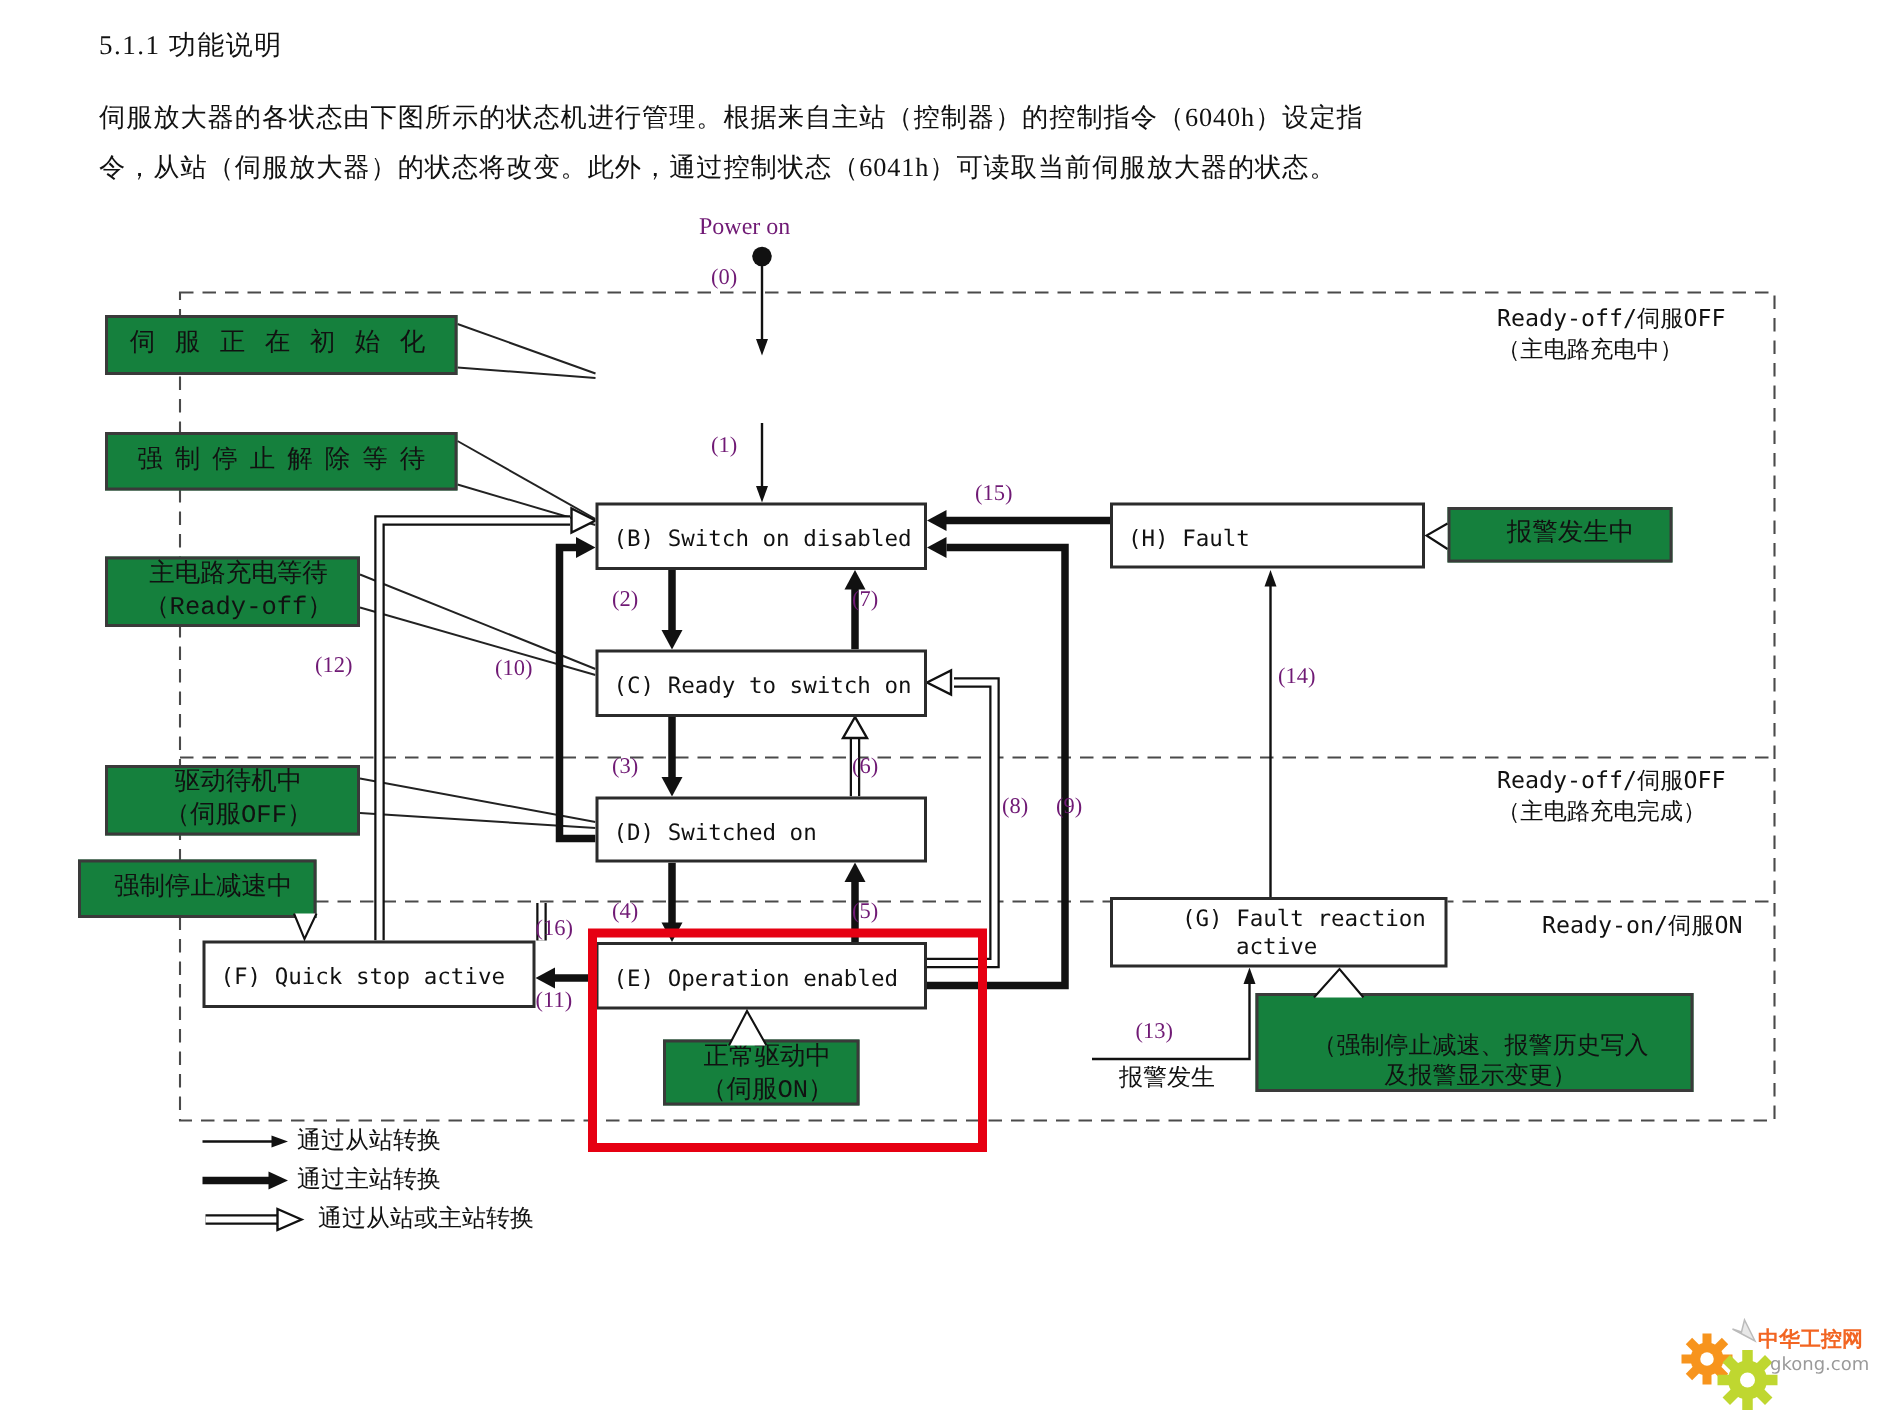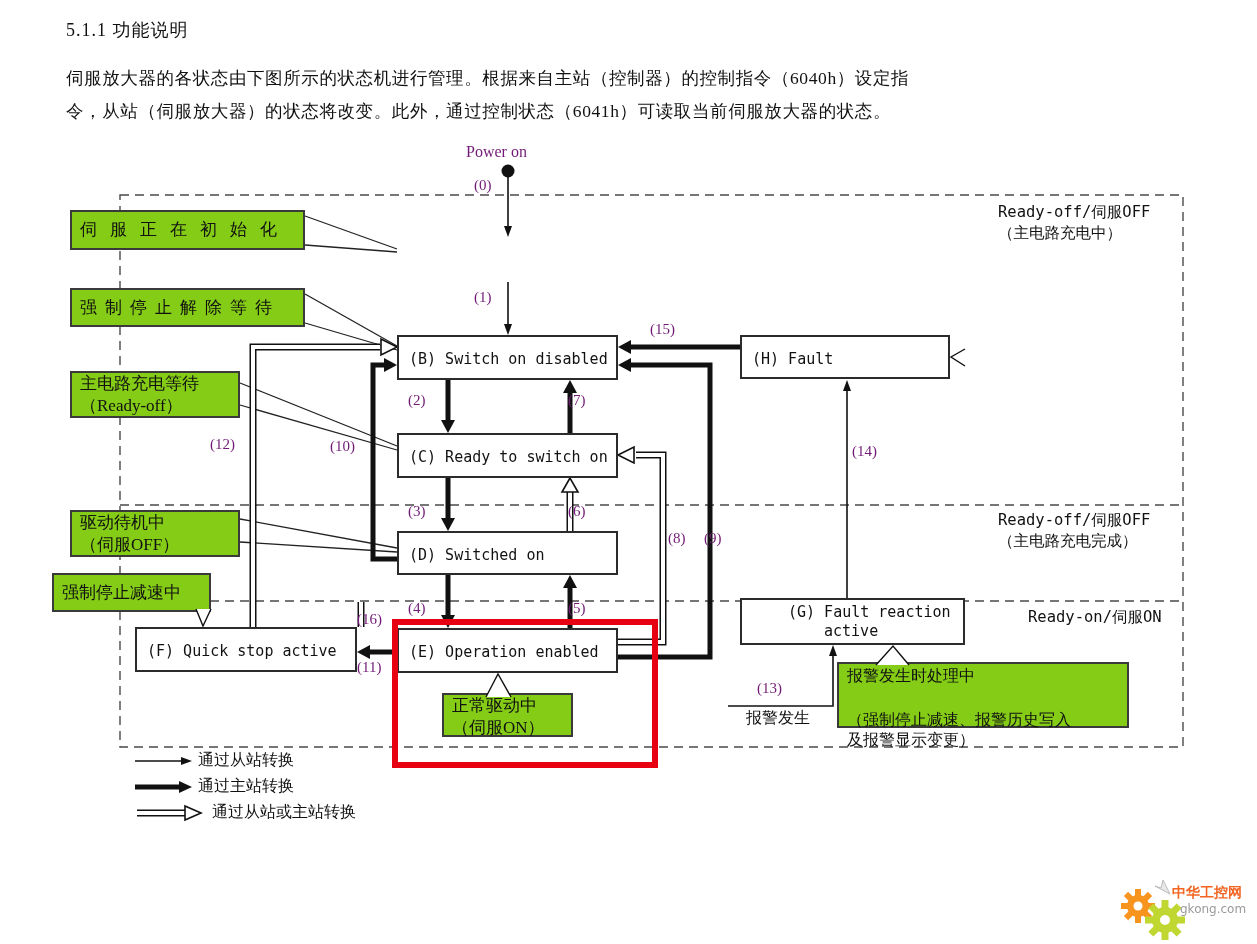--- a/index.html
+++ b/index.html
@@ -7,22 +7,22 @@
         font-family:"Liberation Serif","DejaVu Serif",serif;color:#111;}
   .abs{position:absolute;}
   .layer{position:absolute;left:0;top:0;}
   #heading{left:66px;top:18px;font-size:18px;letter-spacing:1px;}
   .bodyline{left:66px;font-size:17.5px;letter-spacing:0.6px;white-space:nowrap;}
   .statebox{background:#fff;border:2px solid #2b2b2b;box-sizing:border-box;z-index:10;
             font-family:"DejaVu Sans Mono","Liberation Mono",monospace;font-size:15px;color:#111;}
   .statebox .l1{padding:3px 0 0 10px;line-height:19px;white-space:nowrap;}
   .statebox .l2{padding:0 0 0 46px;line-height:19px;white-space:nowrap;}
   .statebox.single .l1{line-height:39px;}
-  .callout{background:#84cc16;border:2px solid #3a3a3a;box-sizing:border-box;z-index:10;
-           font-size:17px;color:#111;font-family:Liberation Serif, serif;}
+  .callout{background:#15803d;border:2px solid #3a3a3a;box-sizing:border-box;z-index:10;
+           font-size:17px;color:#111;font-family:Liberation Mono, monospace;text-align:center;}
   .callout .cl{padding-left:8px;line-height:22px;white-space:nowrap;}
   .tlabel{font-family:Liberation Serif, serif;font-size:15px;color:#701a75;
           z-index:12;white-space:nowrap;}
   .cjk{font-family:"DejaVu Sans","Liberation Sans",sans-serif;}
   .region{font-family:"DejaVu Sans Mono","Liberation Mono",monospace;font-size:15.5px;
           line-height:21px;color:#111;z-index:6;white-space:nowrap;}
   .legendtext{font-size:16px;z-index:10;white-space:nowrap;}
   #redbox{left:392px;top:619px;width:266px;height:149px;border:6px solid #e60012;
           box-sizing:border-box;z-index:50;background:transparent;}
   #tails{z-index:30;pointer-events:none;}
@@ -153,23 +153,25 @@
     <div class="cl" style="line-height:35px;letter-spacing:8px;">强制停止解除等待</div>
   </div>
   <div class="abs callout" style="left:70px;top:510px;width:170px;height:47px;">
     <div class="cl">驱动待机中</div>
     <div class="cl">（伺服OFF）</div>
   </div>
   <div class="abs callout" style="left:52px;top:573px;width:159px;height:39px;">
     <div class="cl" style="line-height:35px;">强制停止减速中</div>
   </div>
 
+  <div class="abs callout" style="left:965px;top:338px;width:150px;height:37px;">
+    <div class="cl" style="line-height:33px;padding-left:14px;">报警发生中</div>
+  </div>
 
   <div class="abs callout" style="left:837px;top:662px;width:292px;height:66px;font-size:16px;">
-    <div class="cl" style="line-height:20px;padding-top:2px;">报警发生时处理中</div>
     <div class="cl" style="line-height:20px;margin-top:24px;">（强制停止减速、报警历史写入</div>
     <div class="cl" style="line-height:20px;">及报警显示变更）</div>
   </div>
 
   <div class="abs callout" style="left:442px;top:693px;width:131px;height:44px;">
     <div class="cl">正常驱动中</div>
     <div class="cl">（伺服ON）</div>
   </div>
 
   <div class="abs region" style="left:998px;top:202px;">

